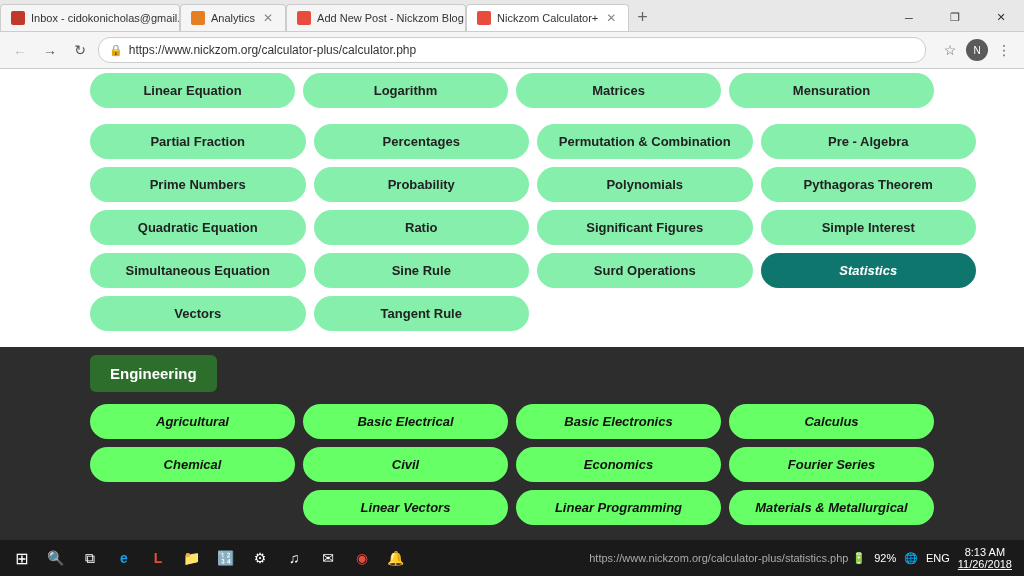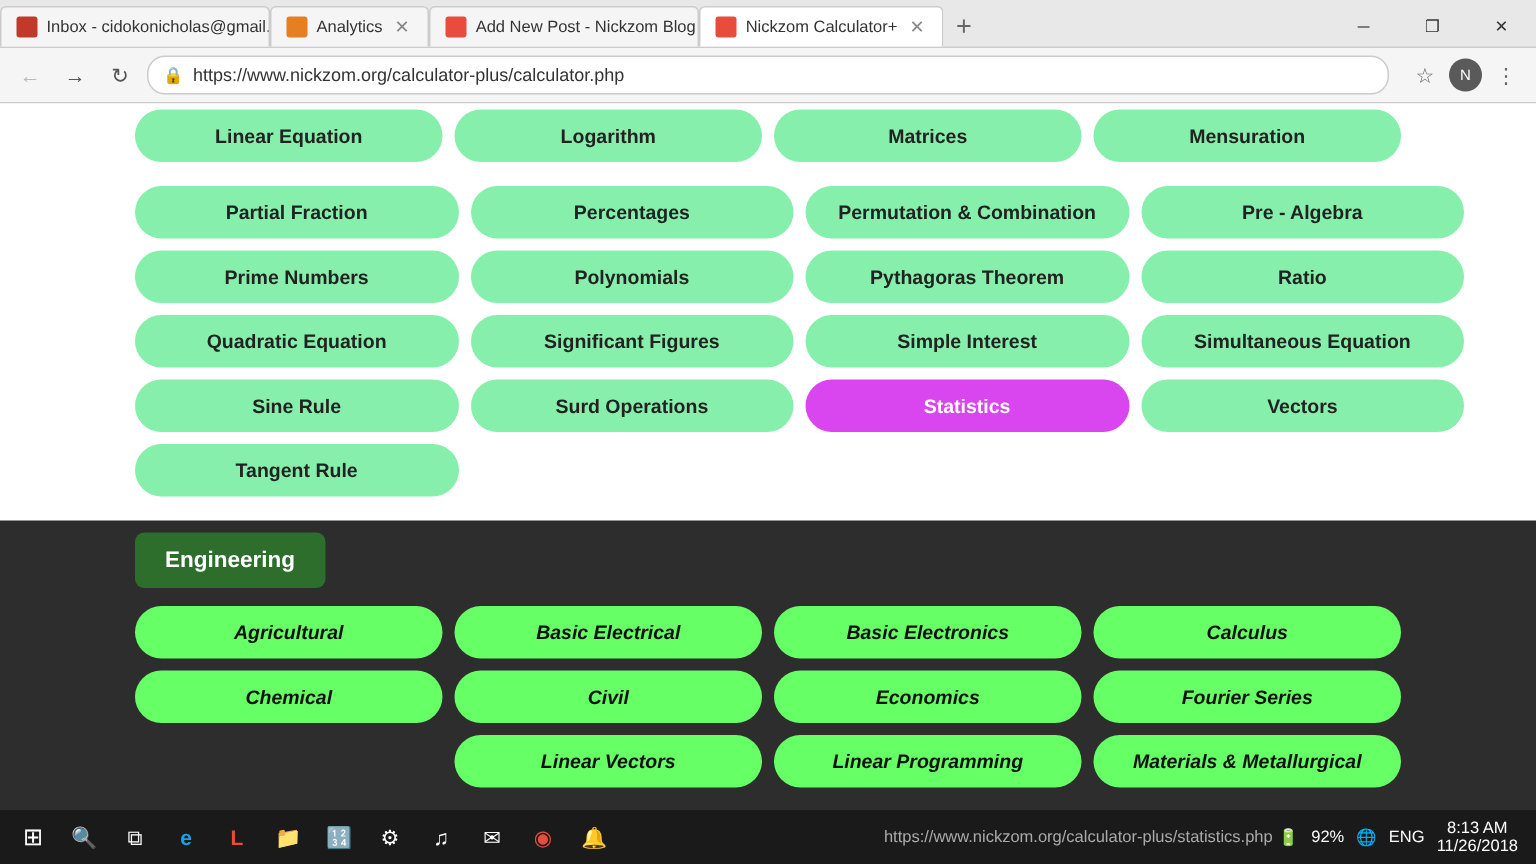--- a/index.html
+++ b/index.html
@@ -184,22 +184,23 @@
       font-size: 13px;
       font-weight: 600;
       color: #222;
       cursor: pointer;
       text-align: center;
       white-space: nowrap;
       overflow: hidden;
       text-overflow: ellipsis;
     }
     .calc-btn.active-black {
-      background: #d946ef;
-      color: #fff;
+      background: #0f766e;
+      color: #fff;
+      font-style: italic;
     }
 
     
     .eng-section {
       background: #2d2d2d;
       padding: 8px 90px 0 90px;
       flex: 1;
     }
     .eng-header {
       background: #2d6e2d;
@@ -355,25 +356,26 @@
 
   <div class="section-content">
     <div class="btn-grid">
 
       <button class="calc-btn">Partial Fraction</button>
       <button class="calc-btn">Percentages</button>
       <button class="calc-btn">Permutation &amp; Combination</button>
       <button class="calc-btn">Pre - Algebra</button>
 
       <button class="calc-btn">Prime Numbers</button>
+      <button class="calc-btn">Probability</button>
       <button class="calc-btn">Polynomials</button>
       <button class="calc-btn">Pythagoras Theorem</button>
 
+      <button class="calc-btn">Quadratic Equation</button>
       <button class="calc-btn">Ratio</button>
-      <button class="calc-btn">Quadratic Equation</button>
       <button class="calc-btn">Significant Figures</button>
       <button class="calc-btn">Simple Interest</button>
 
       <button class="calc-btn">Simultaneous Equation</button>
       <button class="calc-btn">Sine Rule</button>
       <button class="calc-btn">Surd Operations</button>
       <button class="calc-btn active-black">Statistics</button>
 
       <button class="calc-btn">Vectors</button>
       <button class="calc-btn">Tangent Rule</button>
@@ -421,16 +423,16 @@
     <div class="taskbar-icon">🔔</div>
   </div>
   <div style="color:#aaa; font-size:11px; margin-right:4px;">https://www.nickzom.org/calculator-plus/statistics.php</div>
   <div class="taskbar-right">
     <span>🔋</span>
     <span>92%</span>
     <span>🌐</span>
     <span>ENG</span>
     <div style="text-align:center;">
       <div style="font-size:11px;color:#fff;">8:13 AM</div>
-      <div style="font-size:11px;color:#fff;">11/26/2018</div>
+      <div style="font-size:11px;color:#fff;text-decoration:underline;">11/26/2018</div>
     </div>
   </div>
 </div>
 
 </body></html>

